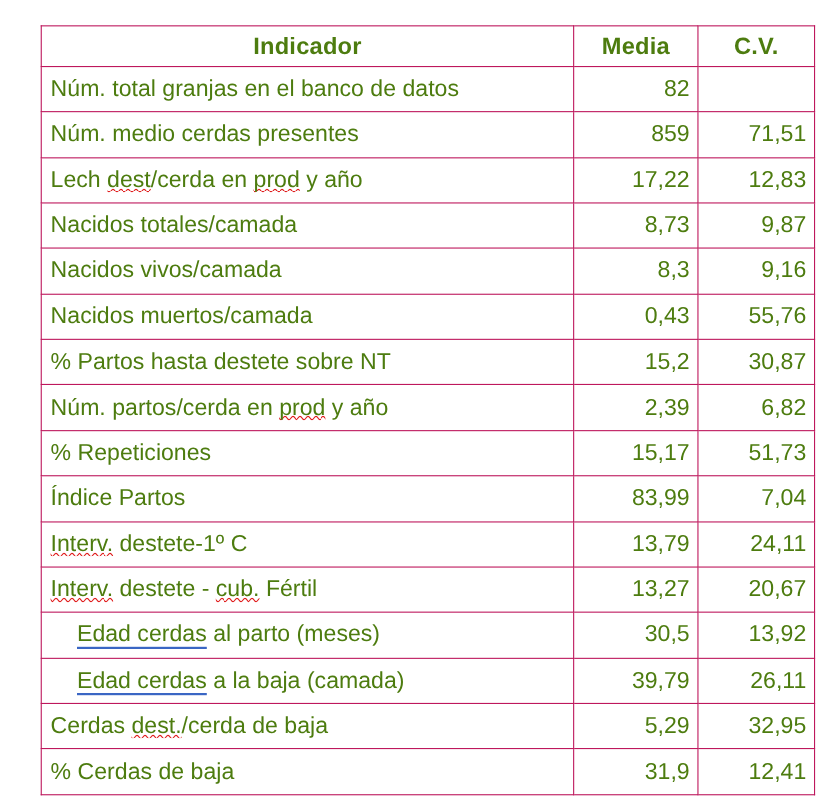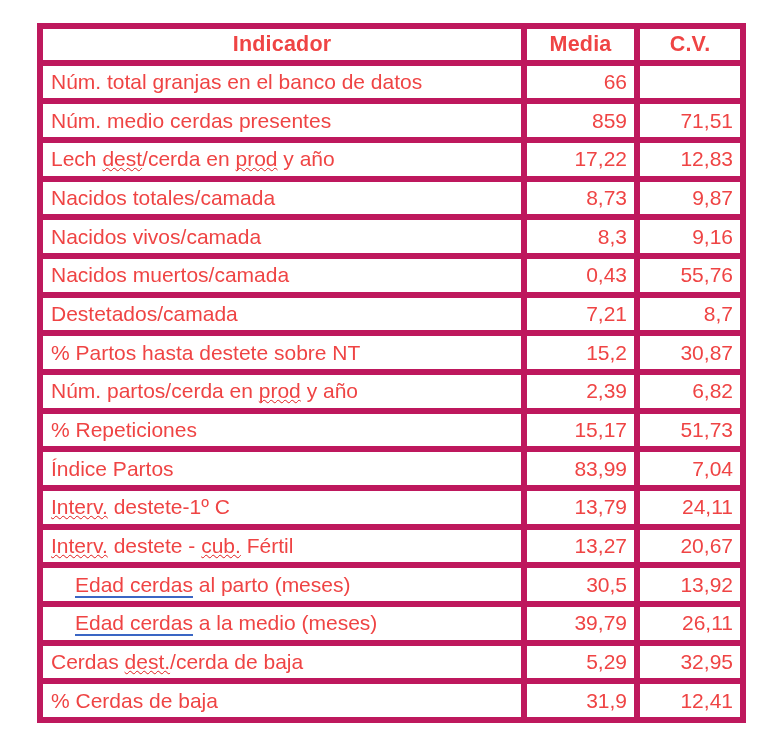--- a/index.html
+++ b/index.html
@@ -29,25 +29,25 @@
     height: 700px;
     border: 1px solid #4a4a4a;
   }
 
   table.stats col.c-ind { width: 484px; }
   table.stats col.c-media { width: 113px; }
   table.stats col.c-cv { width: 106px; }
 
   table.stats th,
   table.stats td {
-    border: 6px solid #be185d;
+    border: 1px solid #be185d;
     padding: 0 6px;
     font-size: 21px;
     line-height: 1.15;
-    color: #ef4444;
+    color: #4d7c0f;
     height: 36.84px;
     box-sizing: border-box;
     overflow: hidden;
     white-space: nowrap;
   }
 
   table.stats thead th {
     font-weight: bold;
     text-align: center;
     font-size: 21.5px;
@@ -94,21 +94,21 @@
     <thead>
       <tr>
         <th>Indicador</th>
         <th>Media</th>
         <th>C.V.</th>
       </tr>
     </thead>
     <tbody id="tbody">
         <tr>
           <td class="ind"><span>Núm. total granjas en el banco de datos</span></td>
-          <td class="num">66</td>
+          <td class="num">82</td>
           <td class="num"></td>
         </tr>
         <tr>
           <td class="ind"><span>Núm. medio cerdas presentes</span></td>
           <td class="num">859</td>
           <td class="num">71,51</td>
         </tr>
         <tr>
           <td class="ind"><span>Lech </span><span class="sp">dest</span><span>/cerda en </span><span class="sp">prod</span><span> y año</span></td>
           <td class="num">17,22</td>
@@ -121,25 +121,20 @@
         </tr>
         <tr>
           <td class="ind"><span>Nacidos vivos/camada</span></td>
           <td class="num">8,3</td>
           <td class="num">9,16</td>
         </tr>
         <tr>
           <td class="ind"><span>Nacidos muertos/camada</span></td>
           <td class="num">0,43</td>
           <td class="num">55,76</td>
-        </tr>
-        <tr>
-          <td class="ind"><span>Destetados/camada</span></td>
-          <td class="num">7,21</td>
-          <td class="num">8,7</td>
         </tr>
         <tr>
           <td class="ind"><span>% Partos hasta destete sobre NT</span></td>
           <td class="num">15,2</td>
           <td class="num">30,87</td>
         </tr>
         <tr>
           <td class="ind"><span>Núm. partos/cerda en </span><span class="sp">prod</span><span> y año</span></td>
           <td class="num">2,39</td>
           <td class="num">6,82</td>
@@ -163,21 +158,21 @@
           <td class="ind"><span class="sp">Interv.</span><span> destete - </span><span class="sp">cub.</span><span> Fértil</span></td>
           <td class="num">13,27</td>
           <td class="num">20,67</td>
         </tr>
         <tr>
           <td class="ind"><span class="gr">Edad cerdas</span><span> al parto (meses)</span></td>
           <td class="num">30,5</td>
           <td class="num">13,92</td>
         </tr>
         <tr>
-          <td class="ind"><span class="gr">Edad cerdas</span><span> a la medio (meses)</span></td>
+          <td class="ind"><span class="gr">Edad cerdas</span><span> a la baja (camada)</span></td>
           <td class="num">39,79</td>
           <td class="num">26,11</td>
         </tr>
         <tr>
           <td class="ind"><span>Cerdas </span><span class="sp">dest.</span><span>/cerda de baja</span></td>
           <td class="num">5,29</td>
           <td class="num">32,95</td>
         </tr>
         <tr>
           <td class="ind"><span>% Cerdas de baja</span></td>

